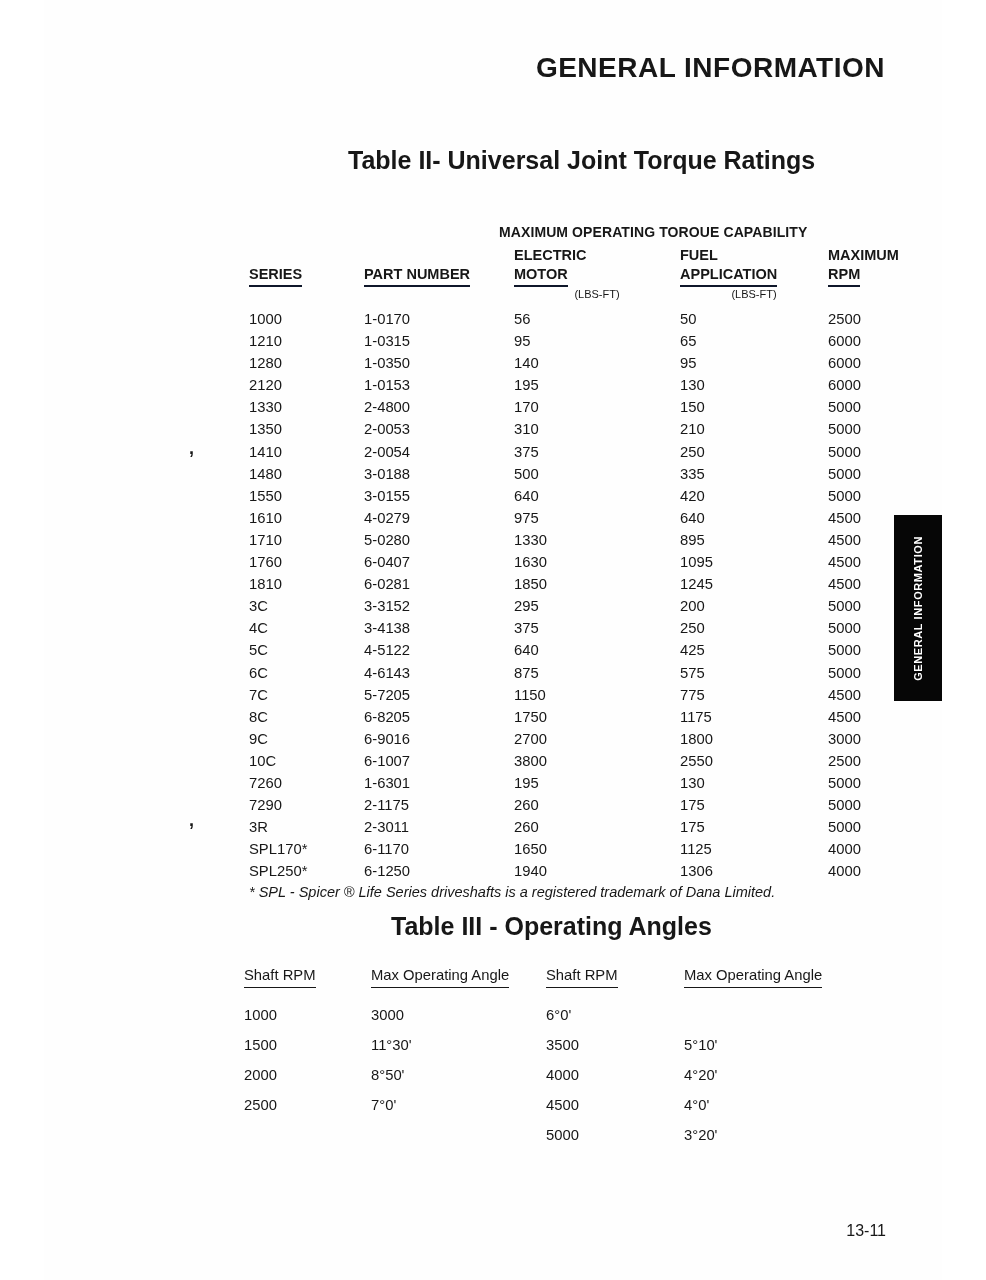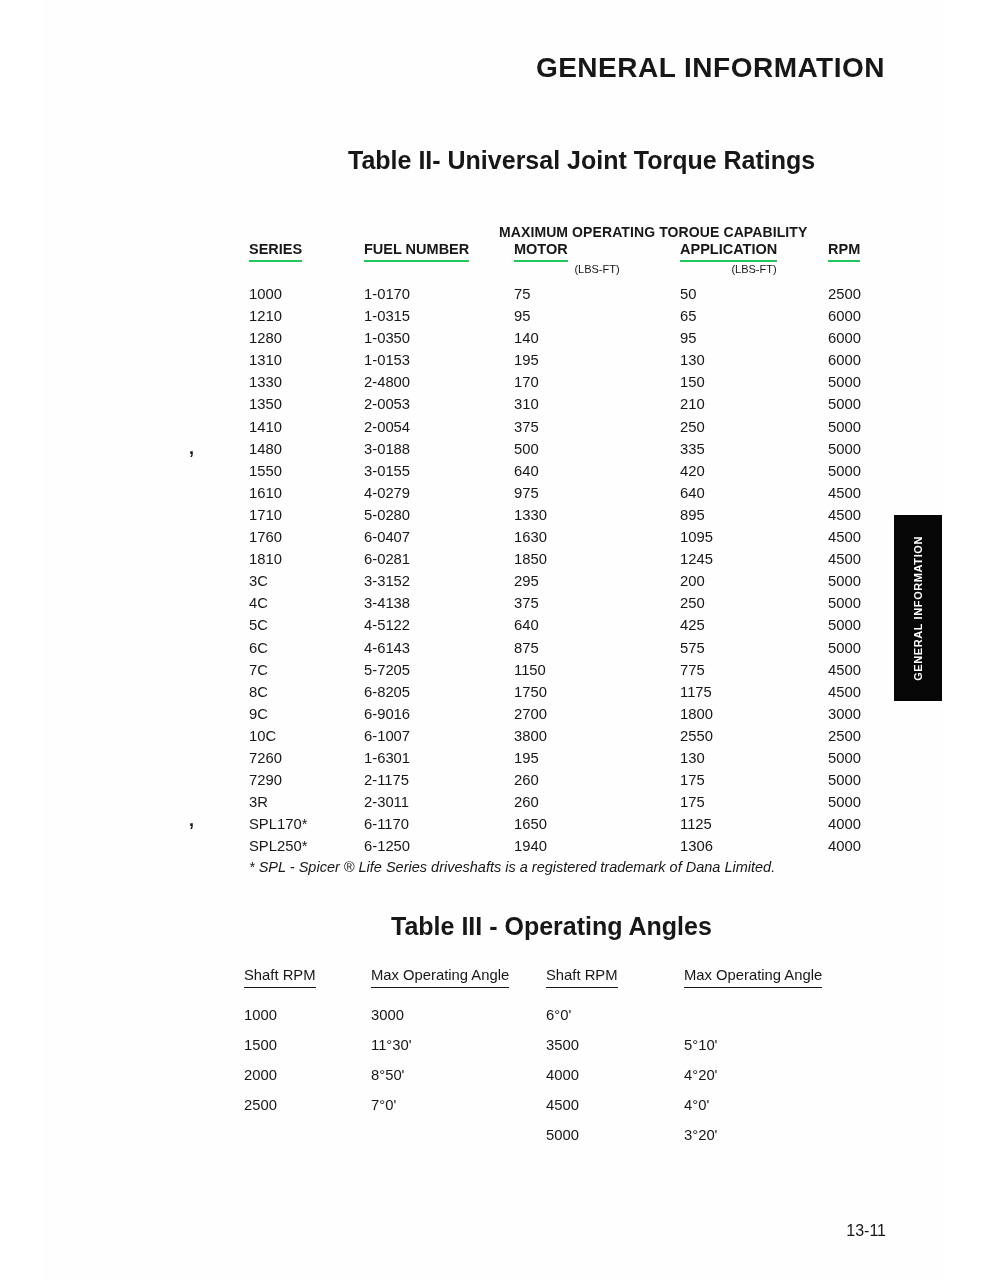--- a/index.html
+++ b/index.html
@@ -48,21 +48,21 @@
   }
   .t2-head {
     font-weight: bold;
     font-size: 14.5px;
     line-height: 19px;
     margin-top: 0;
   }
   .t2-head-first { margin-top: 6px; }
   .ul {
     display: inline-block;
-    border-bottom: 2px solid #22c55e;
+    border-bottom: 2px solid #0f172a;
     padding-bottom: 1px;
   }
   .ul-thin {
     display: inline-block;
     border-bottom: 1.5px solid #171717;
     padding-bottom: 2px;
   }
   .units-row {
     font-size: 11px;
     line-height: 15px;
@@ -139,43 +139,50 @@
 
 <div class="page">
 
   <div class="header-title">GENERAL INFORMATION</div>
 
   <div class="t2-title">Table II- Universal Joint Torque Ratings</div>
 
   <div class="t2">
     <div class="t2-caption">MAXIMUM OPERATING TOROUE CAPABILITY</div>
 
+    <div class="t2-grid t2-head t2-head-first">
+      <div></div>
+      <div></div>
+      <div>ELECTRIC</div>
+      <div>FUEL</div>
+      <div>MAXIMUM</div>
+    </div>
 
     <div class="t2-grid t2-head">
       <div><span class="ul">SERIES</span></div>
-      <div><span class="ul">FUEL NUMBER</span></div>
+      <div><span class="ul">PART NUMBER</span></div>
       <div><span class="ul">MOTOR</span></div>
       <div><span class="ul">APPLICATION</span></div>
       <div><span class="ul">RPM</span></div>
     </div>
 
     <div class="t2-grid units-row">
       <div></div>
       <div></div>
       <div>(LBS-FT)</div>
       <div>(LBS-FT)</div>
       <div></div>
     </div>
 
     <div class="t2-rows">
 
         <div class="t2-grid t2-row">
           <div>1000</div>
           <div>1-0170</div>
-          <div>75</div>
+          <div>56</div>
           <div>50</div>
           <div>2500</div>
         </div>
 
         <div class="t2-grid t2-row">
           <div>1210</div>
           <div>1-0315</div>
           <div>95</div>
           <div>65</div>
           <div>6000</div>
@@ -183,21 +190,21 @@
 
         <div class="t2-grid t2-row">
           <div>1280</div>
           <div>1-0350</div>
           <div>140</div>
           <div>95</div>
           <div>6000</div>
         </div>
 
         <div class="t2-grid t2-row">
-          <div>1310</div>
+          <div>2120</div>
           <div>1-0153</div>
           <div>195</div>
           <div>130</div>
           <div>6000</div>
         </div>
 
         <div class="t2-grid t2-row">
           <div>1330</div>
           <div>2-4800</div>
           <div>170</div>

